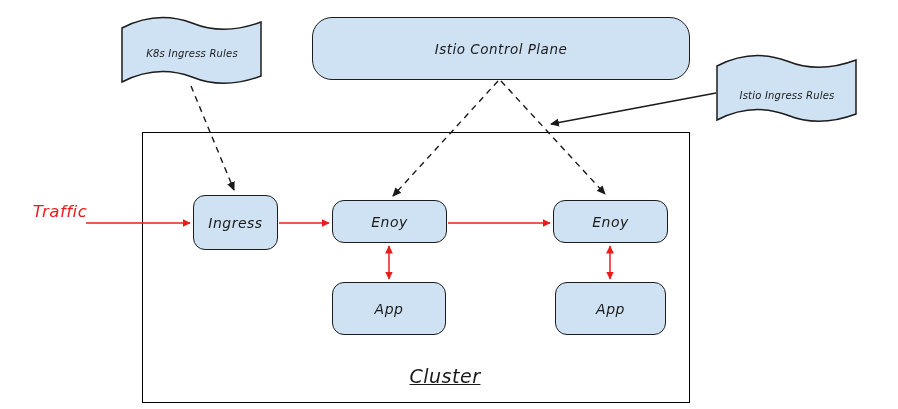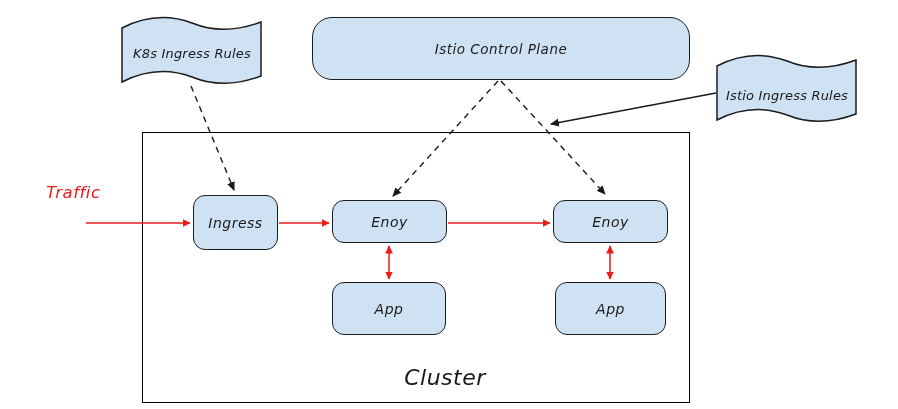--- a/index.html
+++ b/index.html
@@ -28,38 +28,38 @@
   .cluster{
     position:absolute;
     left:142px;top:132px;width:548px;height:271px;
     border:1.6px solid #000000;
     box-sizing:border-box;
   }
   .cluster-label{
     position:absolute;
     left:380px;top:365px;width:130px;
     text-align:center;
-    font-size:22px;
+    font-size:19px;
     letter-spacing:0.5px;
+    text-decoration:underline;
   }
   .traffic-label{
     position:absolute;
-    left:24px;top:183px;width:72px;
+    left:24px;top:202px;width:72px;
     color:#ea1c1c;
     font-size:16.5px;
-    text-align:left;
+    text-align:center;
     letter-spacing:0.5px;
-    margin-left:22px;
   }
   .flag{position:absolute;width:142px;height:78px;}
   .flag svg{position:absolute;left:0;top:0;}
   .flag .flag-label{
     position:absolute;inset:0;
     display:flex;align-items:center;justify-content:center;
-    font-size:13px;
+    font-size:10px;
     letter-spacing:0.2px;
   }
   .flag.flag-right .flag-label{padding-top:9px;}
   .connectors{position:absolute;left:0;top:0;pointer-events:none;}
 </style>
 </head>
 <body>
 
 <div class="canvas">
 

